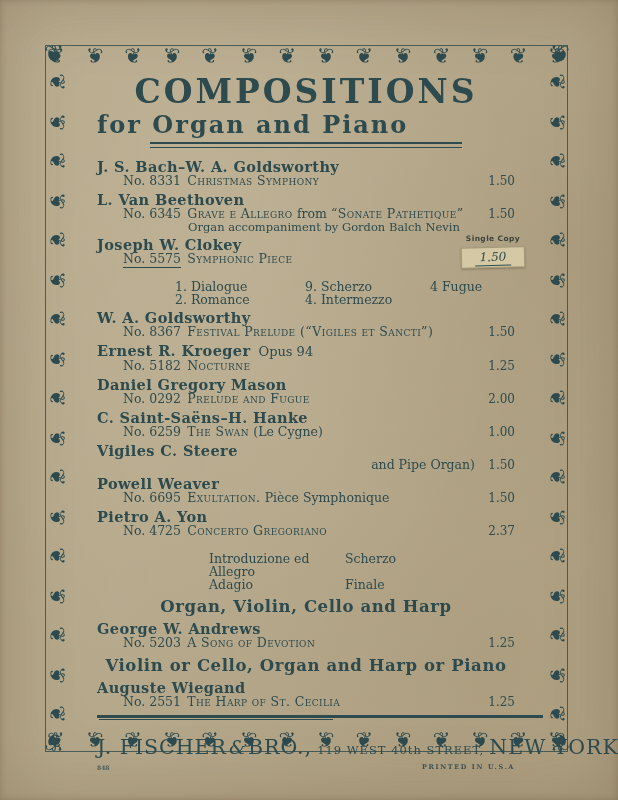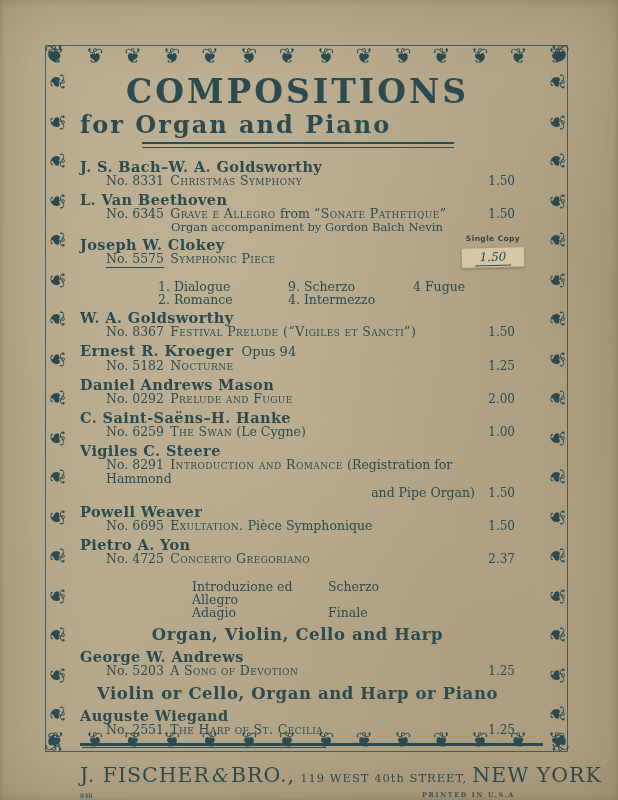--- a/index.html
+++ b/index.html
@@ -34,21 +34,21 @@
   .bs .g{display:inline-block;}
   .bs-h .g:nth-child(2n){transform:scaleX(-1);}
   .bs-v .g{transform:rotate(90deg);}
   .bs-v .g:nth-child(2n){transform:rotate(90deg) scaleX(-1);}
   .corner{position:absolute;font-size:24px;color:var(--ink);line-height:24px;}
   .c-tl{left:44px;top:42px;}
   .c-tr{right:48px;top:42px;transform:scaleX(-1);}
   .c-bl{left:44px;bottom:46px;transform:scaleY(-1);}
   .c-br{right:48px;bottom:46px;transform:scale(-1,-1);}
   
-  .content{position:absolute;left:80px;right:103px;top:74px;}
+  .content{position:absolute;left:97px;right:103px;top:74px;}
   .title{font-size:33px;font-weight:bold;letter-spacing:3px;text-align:center;
     line-height:36px;margin:0;}
   .subtitle{font-size:24px;font-weight:bold;letter-spacing:2px;text-align:left;
     line-height:26px;margin:2px 0 0;}
   .double-rule{width:312px;margin:4px auto 0;height:6px;
     border-top:2.5px solid var(--ink);border-bottom:1.5px solid var(--ink);}
   
   .catalog{margin-top:11px;}
   .entry{position:relative;margin-bottom:4px;}
   .composer-line{line-height:15px;}
@@ -221,38 +221,35 @@
           </div>
         </div>
         <div class="entry">
           <div class="composer-line"><span class="composer">Ernest R. Kroeger</span><span class="opus">Opus 94</span></div>
           <div class="work-line">
             <span class="wl-left"><span class="num">No. 5182</span> <span class="sc">Nocturne</span></span>
             <span class="price">1.25</span>
           </div>
         </div>
         <div class="entry">
-          <div class="composer-line"><span class="composer">Daniel Andrews Mason</span></div>
+          <div class="composer-line"><span class="composer">Daniel Gregory Mason</span></div>
           <div class="work-line">
             <span class="wl-left"><span class="num">No. 0292</span> <span class="sc">Prelude and Fugue</span></span>
             <span class="price">2.00</span>
           </div>
         </div>
         <div class="entry">
           <div class="composer-line"><span class="composer">C. Saint-Saëns–H. Hanke</span></div>
           <div class="work-line">
             <span class="wl-left"><span class="num">No. 6259</span> <span class="sc">The Swan </span><span class="pl">(Le Cygne)</span></span>
             <span class="price">1.00</span>
           </div>
         </div>
         <div class="entry">
           <div class="composer-line"><span class="composer">Vigiles C. Steere</span></div>
-          <div class="work-line">
-            <span class="wl-left"><span class="num">No. 8291</span> <span class="sc">Introduction and Romance </span><span class="pl">(Registration for Hammond</span></span>
-          </div>
           <div class="work-line2">
             <span class="pl">and Pipe Organ)</span>
             <span class="price">1.50</span>
           </div>
         </div>
         <div class="entry">
           <div class="composer-line"><span class="composer">Powell Weaver</span></div>
           <div class="work-line">
             <span class="wl-left"><span class="num">No. 6695</span> <span class="sc">Exultation. </span><span class="pl">Pièce Symphonique</span></span>
             <span class="price">1.50</span>

